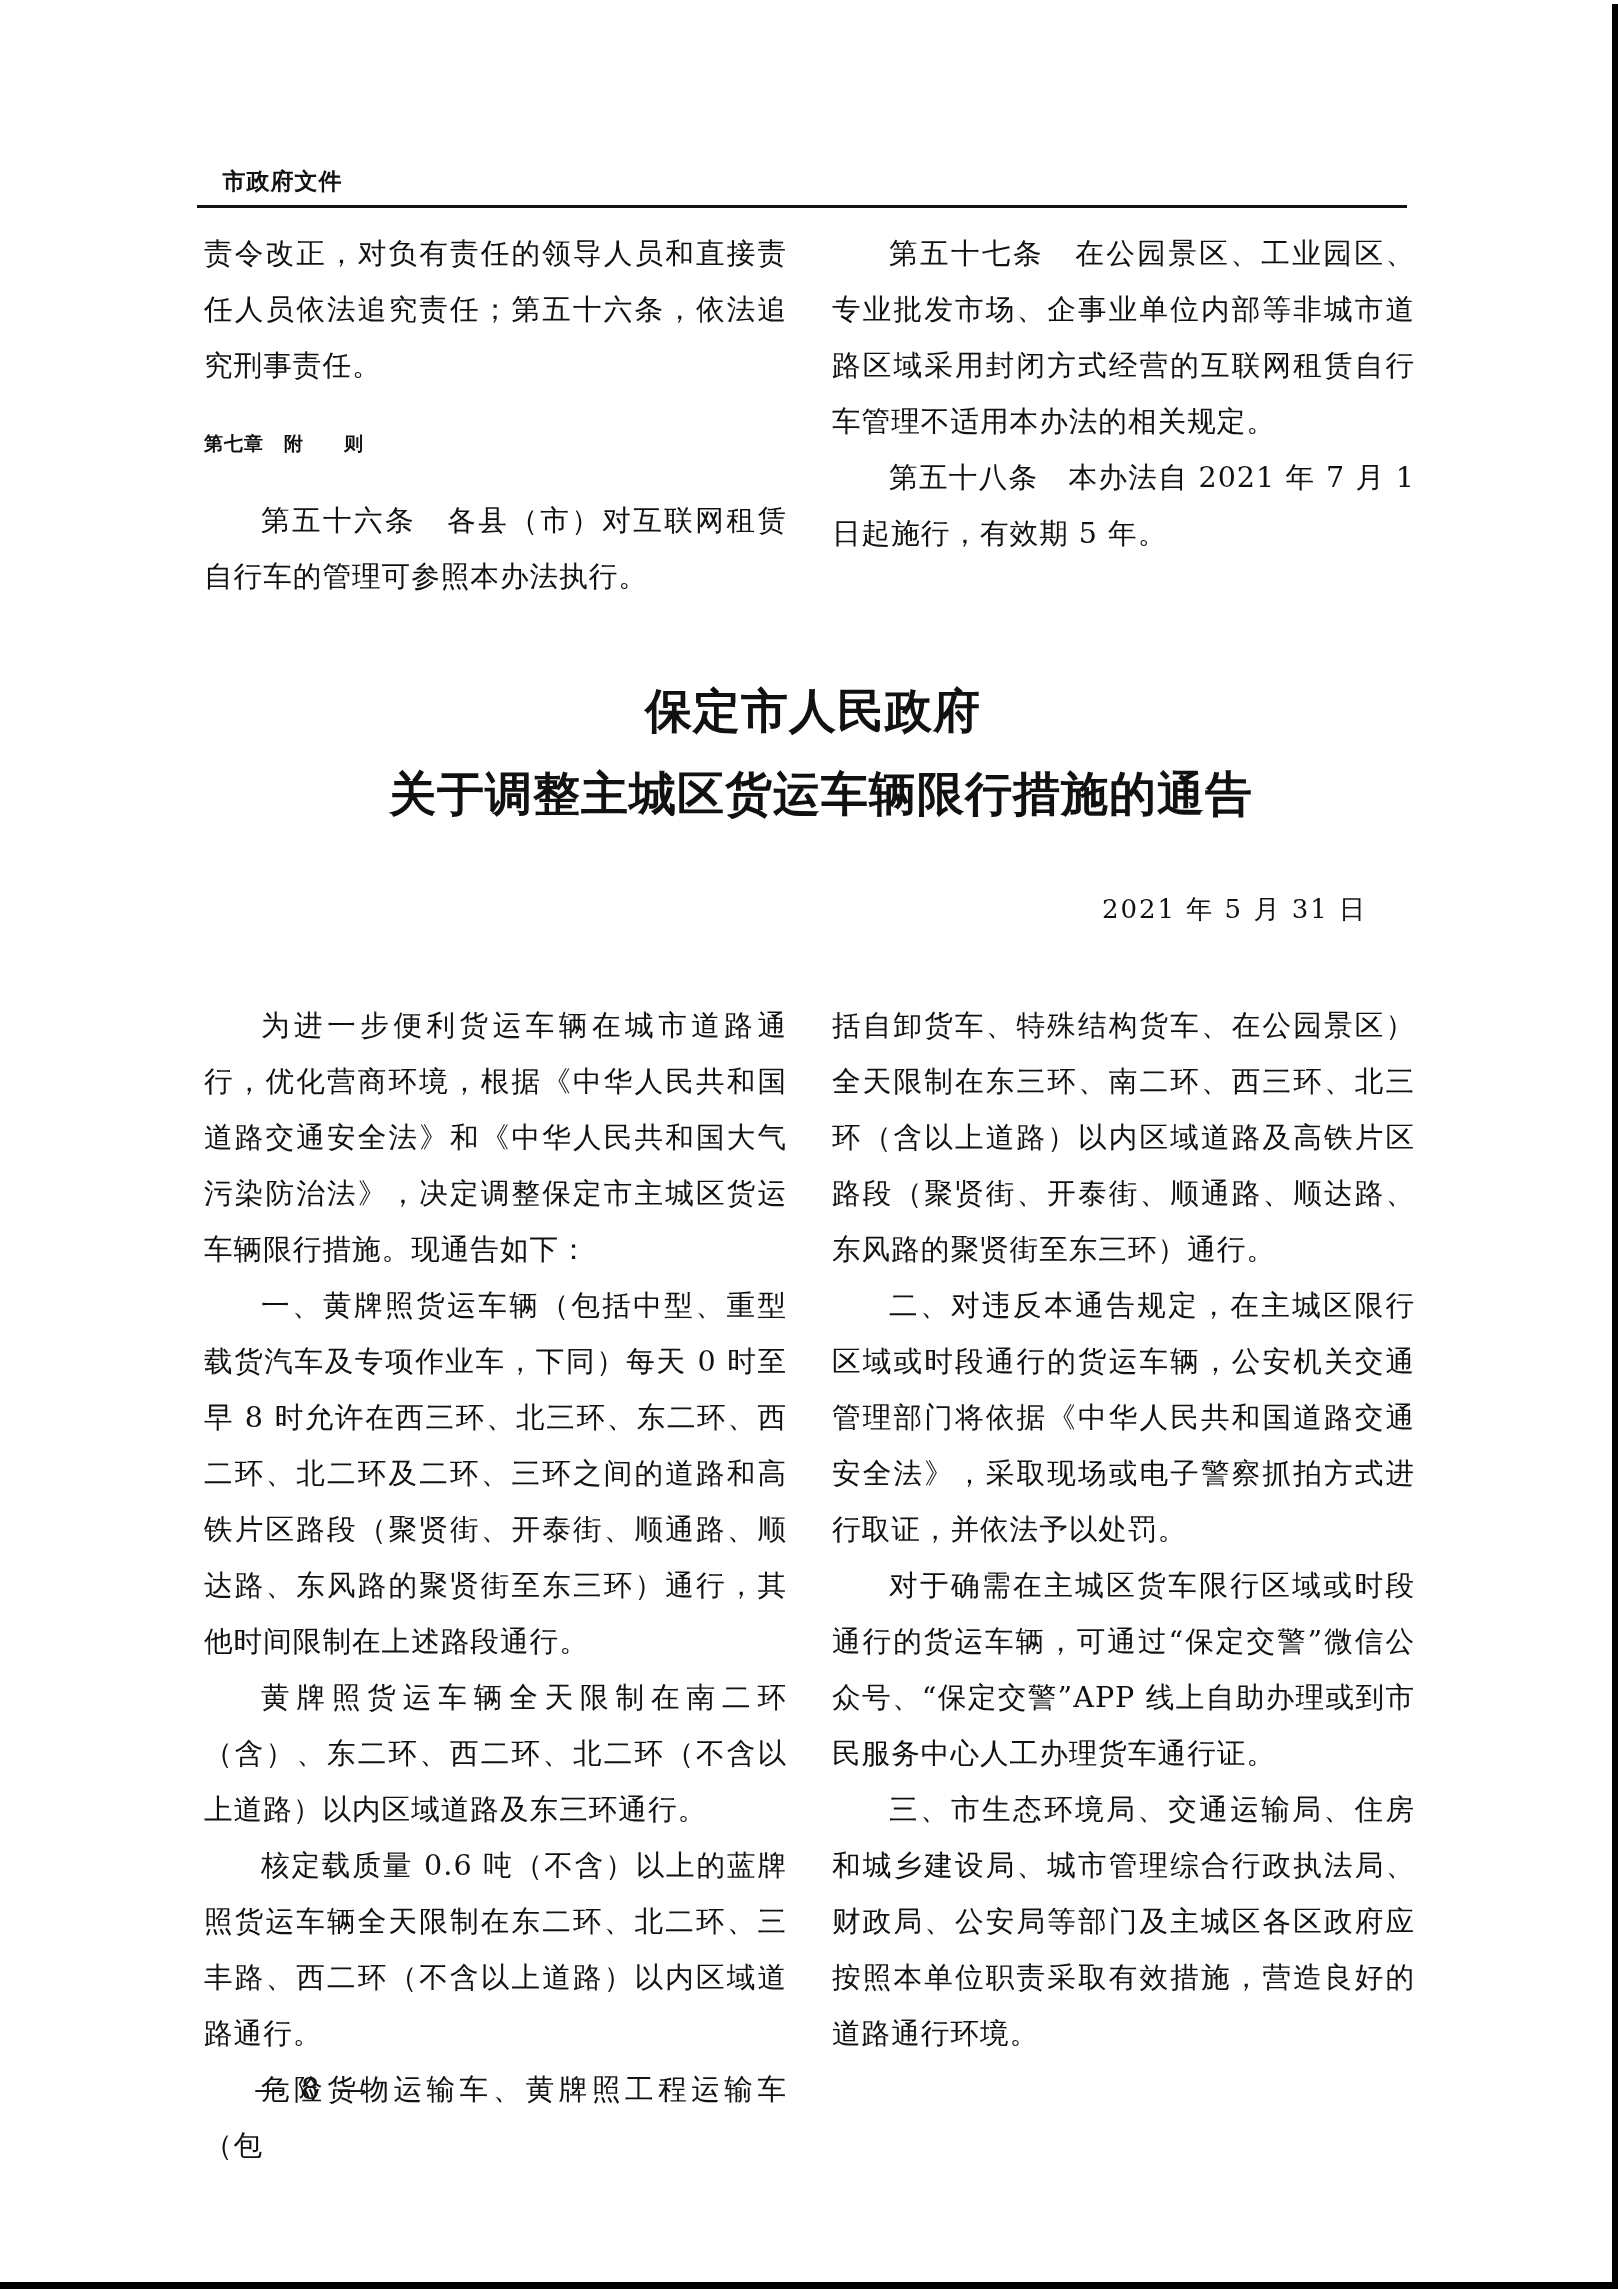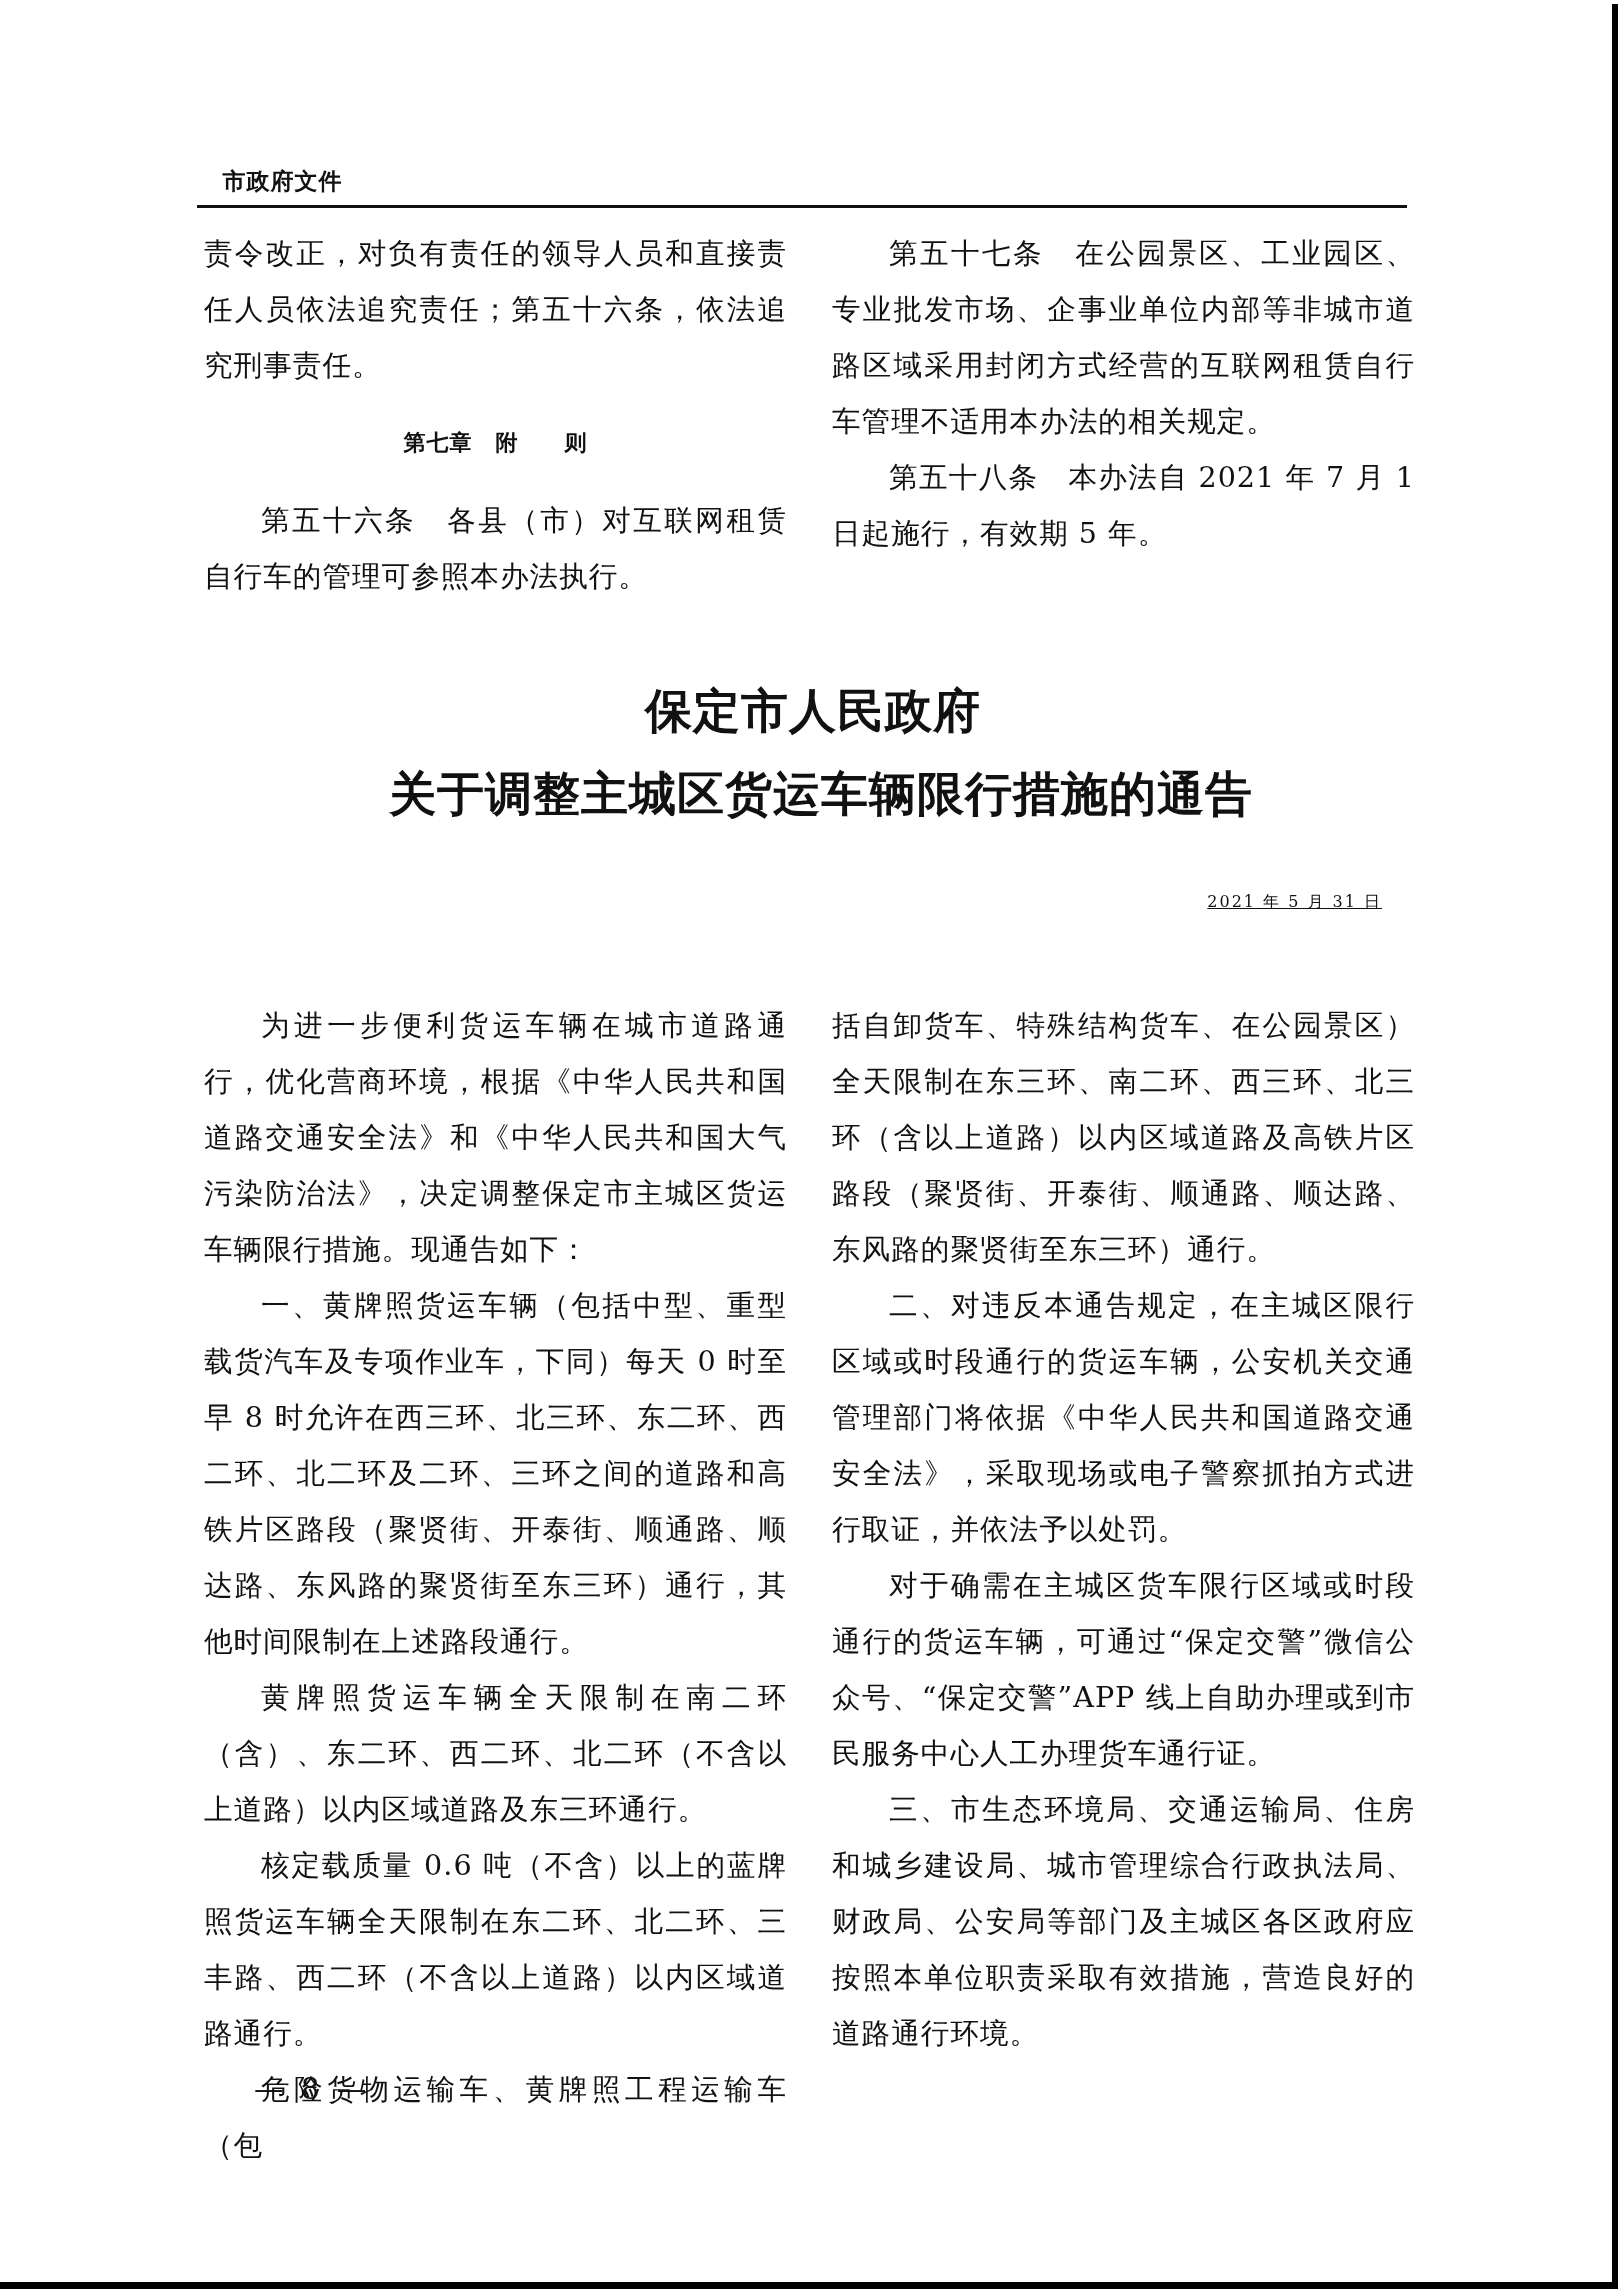--- a/index.html
+++ b/index.html
@@ -38,39 +38,39 @@
       position: absolute;
       width: 583px;
       font-size: 28.6px;
       line-height: 56px;
       text-align: justify;
       letter-spacing: 1px;
     }
     .col p { margin: 0; }
     .indent { text-indent: 57px; }
     .chapter {
-      text-align: center;
+      text-align: left;
       font-family: "DejaVu Sans", "Liberation Sans", sans-serif;
       font-weight: bold;
-      font-size: 22px;
+      font-size: 19px;
       margin: 21.7px 0 21.7px 0 !important;
       white-space: pre;
     }
     .top-left { left: 204px; top: 225px; }
     .top-right { left: 832px; top: 225px; }
     .notice-title {
       position: absolute; left: 0; width: 1618px; text-align: center;
       font-family: "DejaVu Serif", "Liberation Serif", serif;
       font-weight: bold; font-size: 47px; letter-spacing: 1px;
     }
     .title-1 { top: 680px; left: 3.9px; }
     .title-2 { top: 763px; left: 0px; padding-left: 12px; }
     .notice-date {
-      position: absolute; right: 236px; top: 892px;
-      font-size: 16px; letter-spacing: 2px; text-decoration: underline;
+      position: absolute; right: 251px; top: 892px;
+      font-size: 26px; letter-spacing: 2px;
     }
     .body-left { left: 204px; top: 997px; }
     .body-right { left: 832px; top: 997px; }
     .page-number {
       position: absolute; left: 254px; top: 2072px;
       font-size: 29.6px; letter-spacing: 3.9px;
     }
   </style>
 </head>
 <body>

